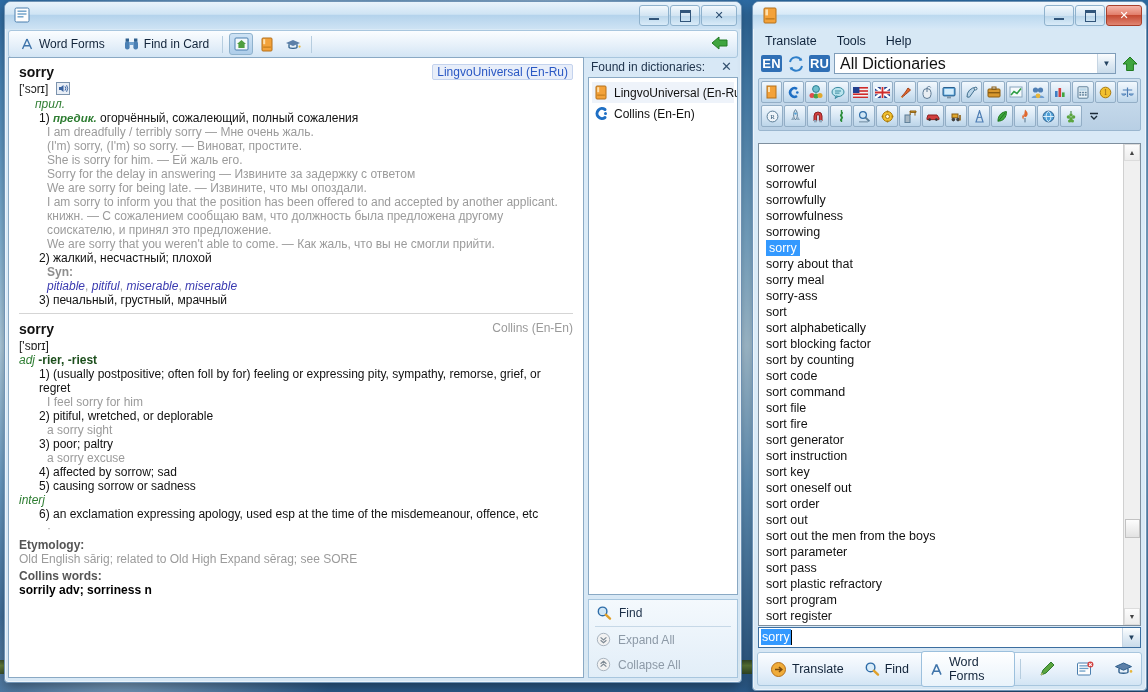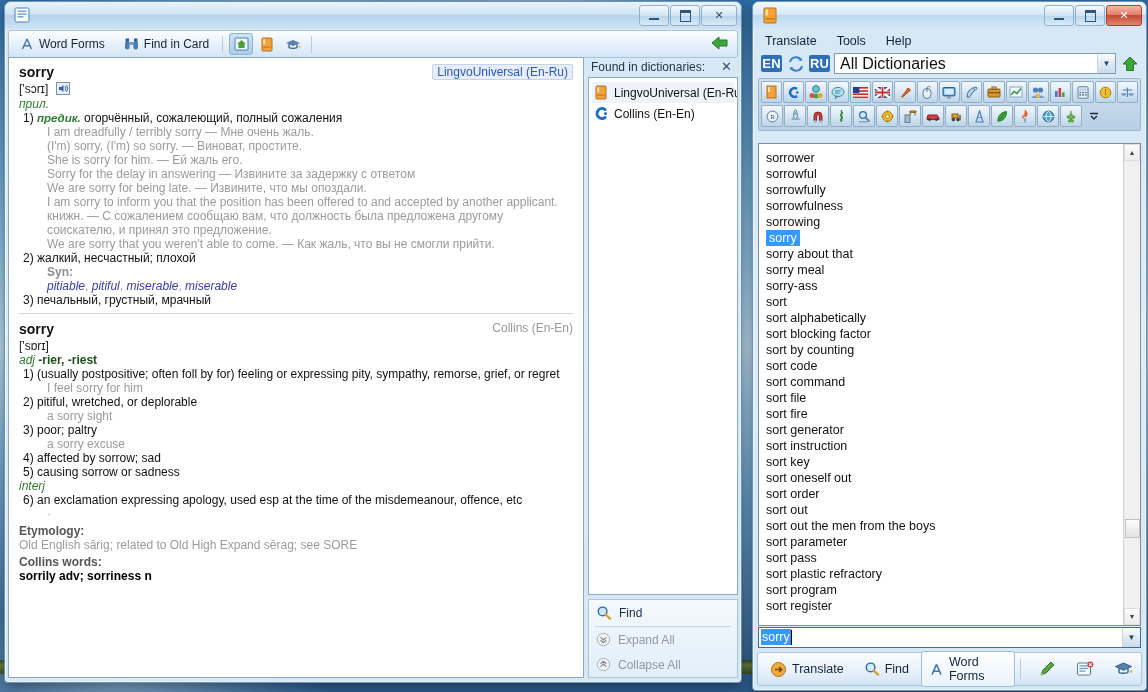--- a/index.html
+++ b/index.html
@@ -57,23 +57,23 @@
   .l-body{position:absolute;left:3px;right:3px;top:55px;bottom:4px;display:flex;gap:4px;}
   .card-outer{flex:1;background:#fff;border:1px solid #8aa9c4;position:relative;overflow:hidden;}
   .card-scroll{position:absolute;left:0;right:0;top:0;bottom:0;overflow:hidden;padding:6px 10px 4px 10px;}
   .entry{padding-bottom:6px;}
   .entry + .entry{border-top:1px solid #d5d5d5;padding-top:7px;}
   .entry-head{display:flex;justify-content:space-between;align-items:flex-start;}
   .hw{font-weight:bold;font-size:14px;color:#111;}
   .dictname{font-size:12px;color:#9a9a9a;}
   .dictname.link{color:#2a58c4;background:#e8eef9;border:1px solid #c4d3ee;padding:0 4px;border-radius:2px;}
   .tr{font-size:12px;color:#222;margin-top:2px;}
-  .pos{color:#2e7d32;font-style:italic;margin-top:1px;}
+  .pos{color:#2e7d32;font-style:italic;margin-left:16px;margin-top:1px;}
   .pos2{color:#2e7d32;font-style:italic;}
-  .sense{margin-left:4px;color:#111;}
+  .sense{margin-left:20px;color:#111;}
   .sense .num{color:#111;}
   .mark{color:#2e7d32;font-style:italic;font-weight:bold;font-size:11.5px;}
   .ex{margin-left:28px;color:#9b9b9b;}
   .synlabel{margin-left:28px;color:#8e8e8e;font-weight:bold;}
   .syn{margin-left:28px;}
   .syn a{color:#3a3ab0;text-decoration:none;font-style:italic;}
   .bold{font-weight:bold;}
   .grey{color:#9b9b9b;}
   .sect{font-weight:bold;color:#555;margin-top:3px;}
   .sectbody{color:#9b9b9b;}
@@ -107,21 +107,21 @@
 
   .dictbar{margin:0 5px;padding:2px 2px 3px 2px;background:linear-gradient(180deg,#cfe0ef,#b8cfe4);
     border:1px solid #9ab6ce;border-radius:2px;}
   .dictrow{display:flex;gap:1px;flex-wrap:nowrap;}
   .dicon{width:20px;height:20px;border:1px solid #93aec6;border-radius:2px;
     background:linear-gradient(180deg,#f2f8fd,#d6e6f4 55%,#bcd5e9);
     display:flex;align-items:center;justify-content:center;font-size:11px;line-height:1;overflow:hidden;}
   .dicon.noborder{border-color:transparent;background:transparent;}
 
   .wordlist-wrap{position:absolute;left:5px;right:5px;top:141px;bottom:64px;background:#fff;border:1px solid #7f8f9e;overflow:hidden;}
-  .wordlist{position:absolute;left:0;right:16px;top:0;bottom:0;padding:6px 0 0 4px;overflow:hidden;}
+  .wordlist{position:absolute;left:0;right:16px;top:0;bottom:0;padding:16px 0 0 4px;overflow:hidden;}
   .wrow{font-size:12.5px;line-height:16px;color:#111;padding-left:3px;white-space:nowrap;}
   .wrow.sel{background:#3399ff;color:#fff;display:inline-block;padding:0 3px;}
   .vscroll{position:absolute;right:0;top:0;bottom:0;width:16px;background:#f0f0f0;border-left:1px solid #d0d0d0;}
   .vs-btn{height:15px;display:flex;align-items:center;justify-content:center;font-size:7px;color:#444;
     background:linear-gradient(180deg,#fcfcfc,#ececec);border:1px solid #dcdcdc;}
   .vs-thumb{position:absolute;left:1px;width:13px;height:17px;background:linear-gradient(180deg,#fdfdfd,#e2e2e2);border:1px solid #c2c2c2;}
 
   .r-searchfield{position:absolute;left:5px;right:5px;bottom:42px;height:19px;display:flex;border:1px solid #3c6e9f;background:#fff;}
   .r-searchfield .val{background:#3399ff;color:#fff;font-size:12.5px;padding:0 1px;margin:1px 0 1px 2px;height:16px;line-height:16px;}
   .r-searchfield .caret{width:1px;background:#000;margin:2px 0;}

